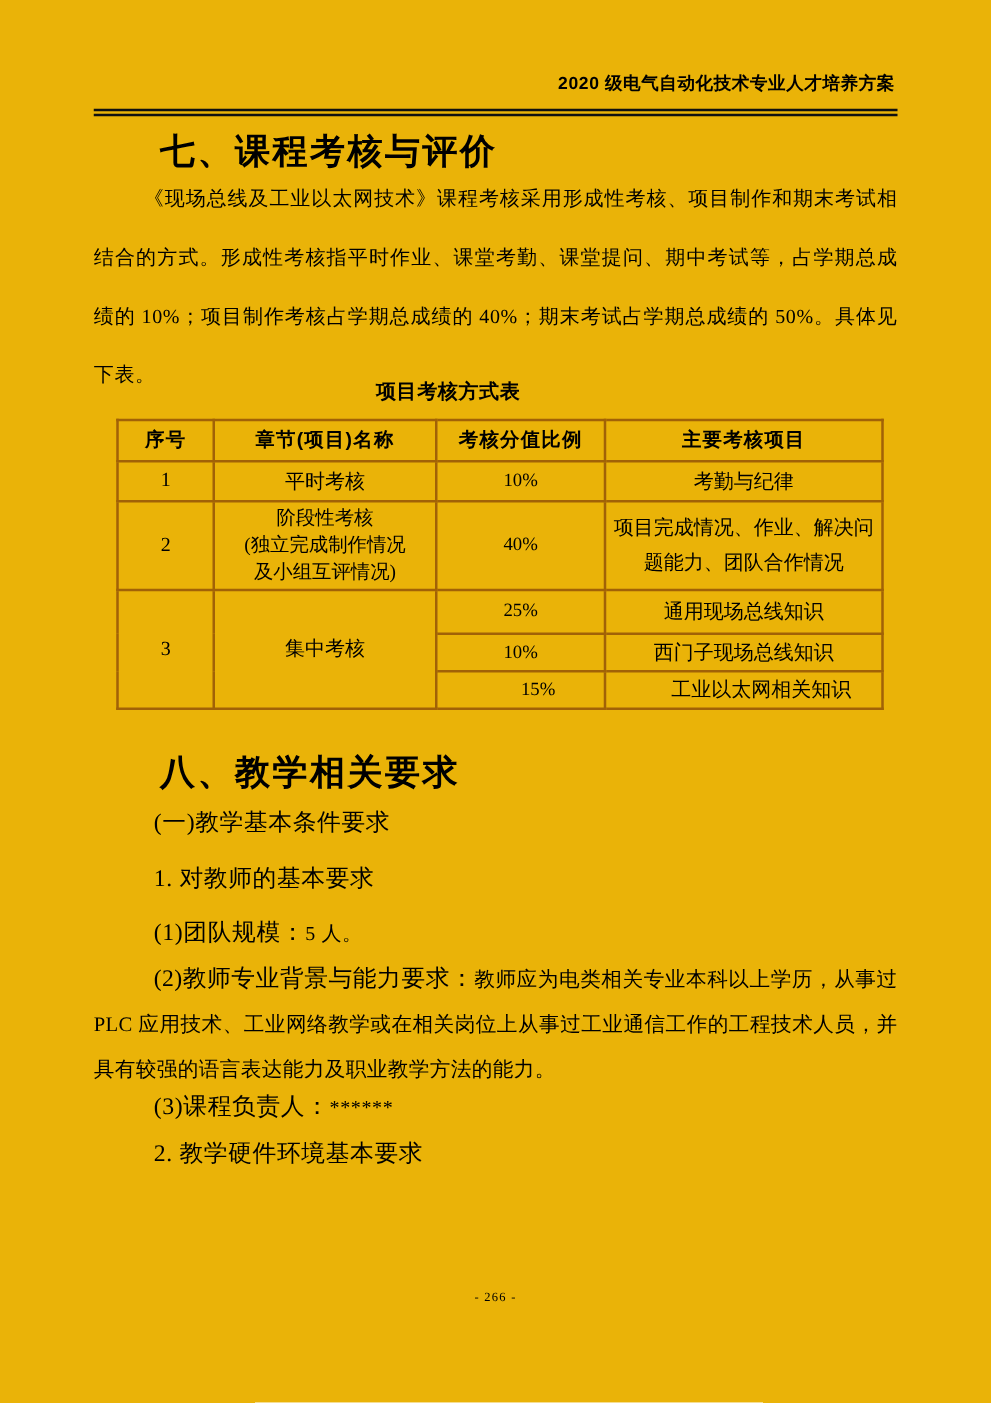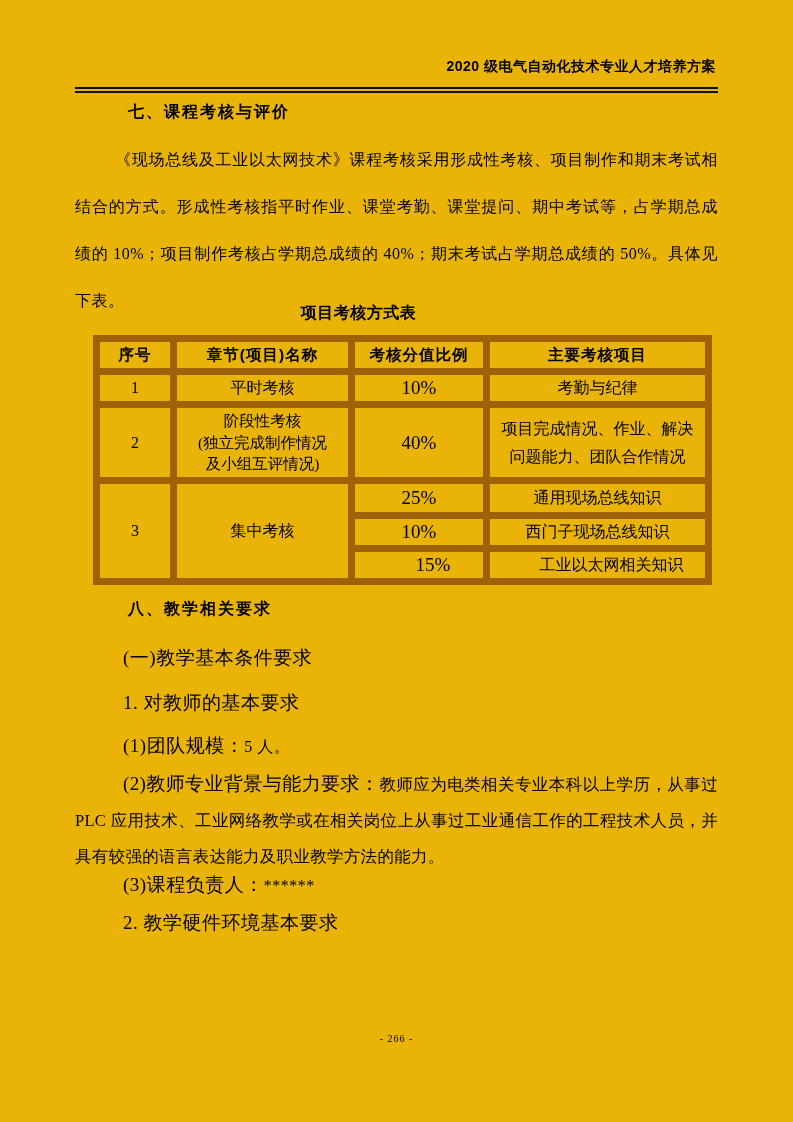--- a/index.html
+++ b/index.html
@@ -19,21 +19,21 @@
     font-weight:bold; font-size:14px; letter-spacing:0.5px;
   }
   .header-rule {
     position:absolute; top:87px; left:75px; width:643px;
     height:6px;
     border-top:2px solid #111; border-bottom:2px solid #111;
   }
   .h-major {
     position:absolute; left:75px; padding-left:53px;
     font-family:Liberation Serif, serif;
-    font-weight:bold; font-size:16px; letter-spacing:2px;
+    font-weight:bold; font-size:28px; letter-spacing:2px;
     white-space:nowrap;
   }
   #h7 { top:102px; }
   #h8 { top:599px; }
   .intro {
     position:absolute; top:136px; left:75px; width:643px;
     font-size:16px; line-height:47px; letter-spacing:0.5px;
     text-align:justify; text-indent:40px;
   }
   .table-title {
@@ -41,41 +41,41 @@
     text-align:center; font-weight:bold; font-size:16px;
     letter-spacing:0.5px;
   }
   table.assess {
     position:absolute; top:335px; left:93px;
     width:612px; border-collapse:collapse; table-layout:fixed;
     border:2px solid #111;
     font-size:16px;
   }
   table.assess th, table.assess td {
-    border:7px solid #a16207;
+    border:2px solid #a16207;
     text-align:center; vertical-align:middle;
     padding:2px 4px;
   }
   table.assess th {
     font-family:"Liberation Sans","DejaVu Sans",sans-serif;
     font-weight:bold; font-size:15.5px; height:33px; letter-spacing:1px;
   }
   .col-no   { width:77px; }
   .col-name { width:178px; }
   .col-ratio{ width:135px; }
   .col-items{ width:222px; }
   tr.r1 td { height:32px; }
   tr.r2 td { height:68px; }
   tr.r3a td{ height:35px; }
   tr.r3b td{ height:30px; }
   tr.r3c td{ height:30px;padding-left:32px; }
   td.left { text-align:left; padding-left:9px;margin-top:18px; }
   td.prelines { white-space:pre-line; line-height:1.4; font-size:15.5px; }
   td.centerwrap { line-height:1.7; padding:0 6px; }
-  td.pct { font-size:19px; }
+  td.pct { font-size:15px; }
   .line-item {
     position:absolute; left:75px; width:643px;
     font-size:19px; letter-spacing:0.5px; white-space:nowrap;
   }
   .indent { padding-left:48px; }
   #sub1   { top:645px; }
   #item1  { top:690px; }
   #item11 { top:733px; }
   #item13 { top:872px; }
   #item2  { top:910px; }

